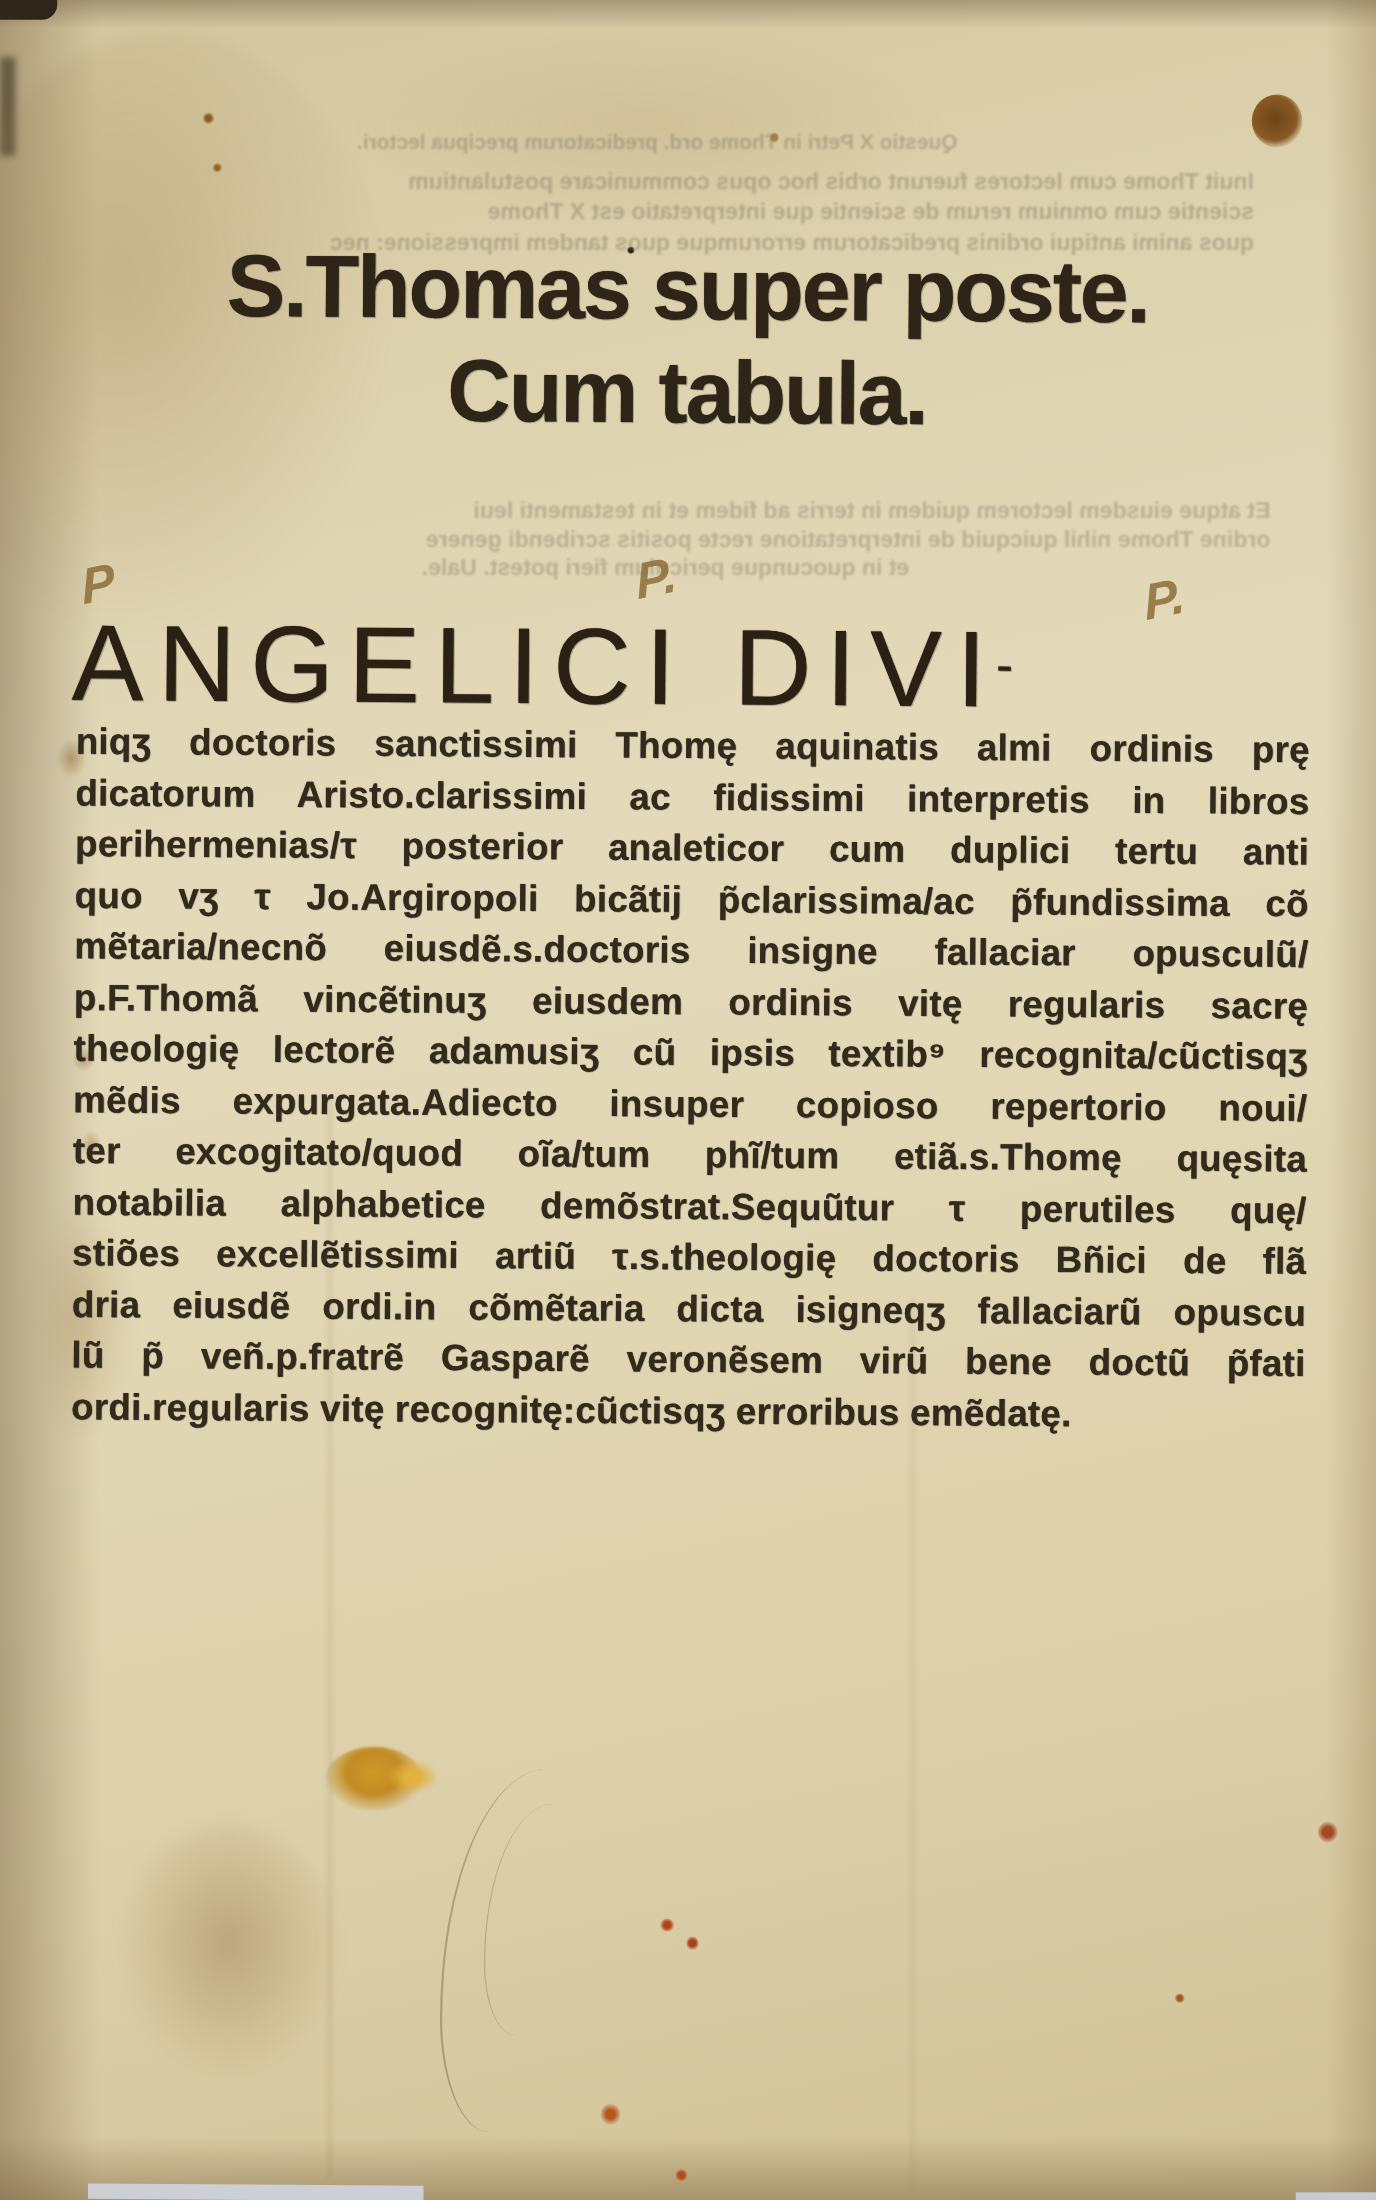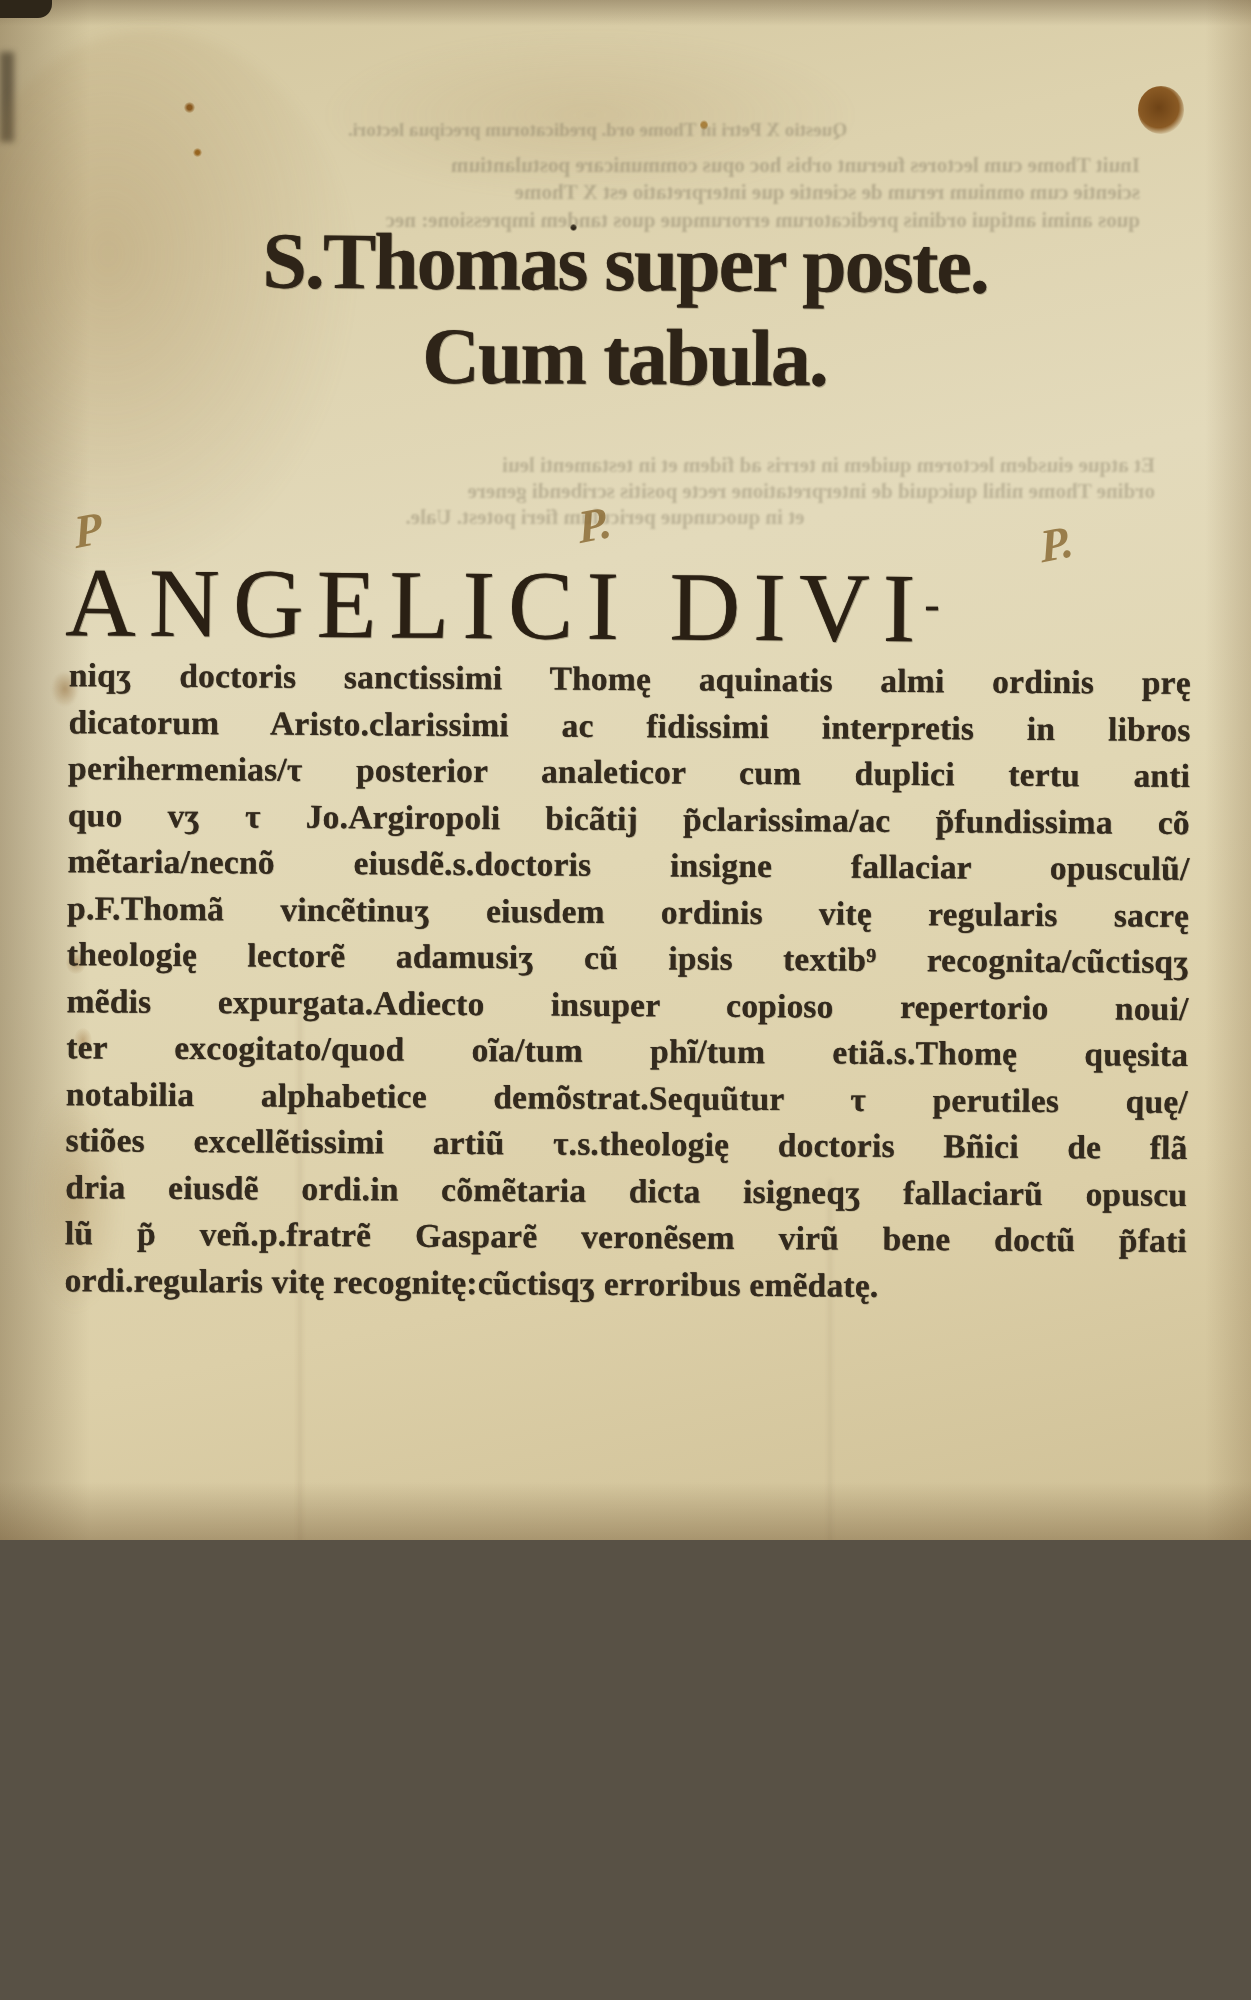--- a/index.html
+++ b/index.html
@@ -1,18 +1,18 @@
 <!DOCTYPE html>
 <html><head>
 <meta charset="utf-8">
 <style>
   html,body{margin:0;padding:0;background:#585145;}
-  #photo{position:relative;width:1251px;height:1540px;overflow:hidden;
+  #photo{position:relative;width:1251px;height:2000px;overflow:hidden;
     background:linear-gradient(168deg,#d3c69e 0%,#ddd2ae 18%,#e3dabb 38%,#e1d7b4 55%,#dccfa8 78%,#cfc096 100%);
-    font-family:Liberation Serif, serif;}
+    font-family:Liberation Sans, sans-serif;}
   .abs{position:absolute;}
   
   .edge-left{left:0;top:0;width:90px;height:100%;background:linear-gradient(to right,rgba(110,90,58,.42),rgba(110,90,58,0));}
   .edge-top{left:0;top:0;width:100%;height:26px;background:linear-gradient(to bottom,rgba(90,70,45,.38),rgba(90,70,45,0));}
   .edge-right{right:0;top:0;width:46px;height:100%;background:linear-gradient(to left,rgba(130,105,65,.28),rgba(130,105,65,0));}
   .edge-bottom{left:0;bottom:0;width:100%;height:58px;background:linear-gradient(to top,rgba(115,90,55,.45),rgba(115,90,55,0));}
   .corner-dark-a{left:0;top:0;width:52px;height:18px;background:#2e2619;border-radius:0 0 14px 0;}
   .corner-dark-b{left:0;top:52px;width:14px;height:90px;background:rgba(50,40,26,.55);filter:blur(3px);}
   .table-strip{left:80px;top:1986px;width:305px;height:14px;background:#ccd0d5;transform:rotate(.4deg);}
   .table-strip2{left:1178px;top:1993px;width:73px;height:7px;background:#c6cbd1;}

